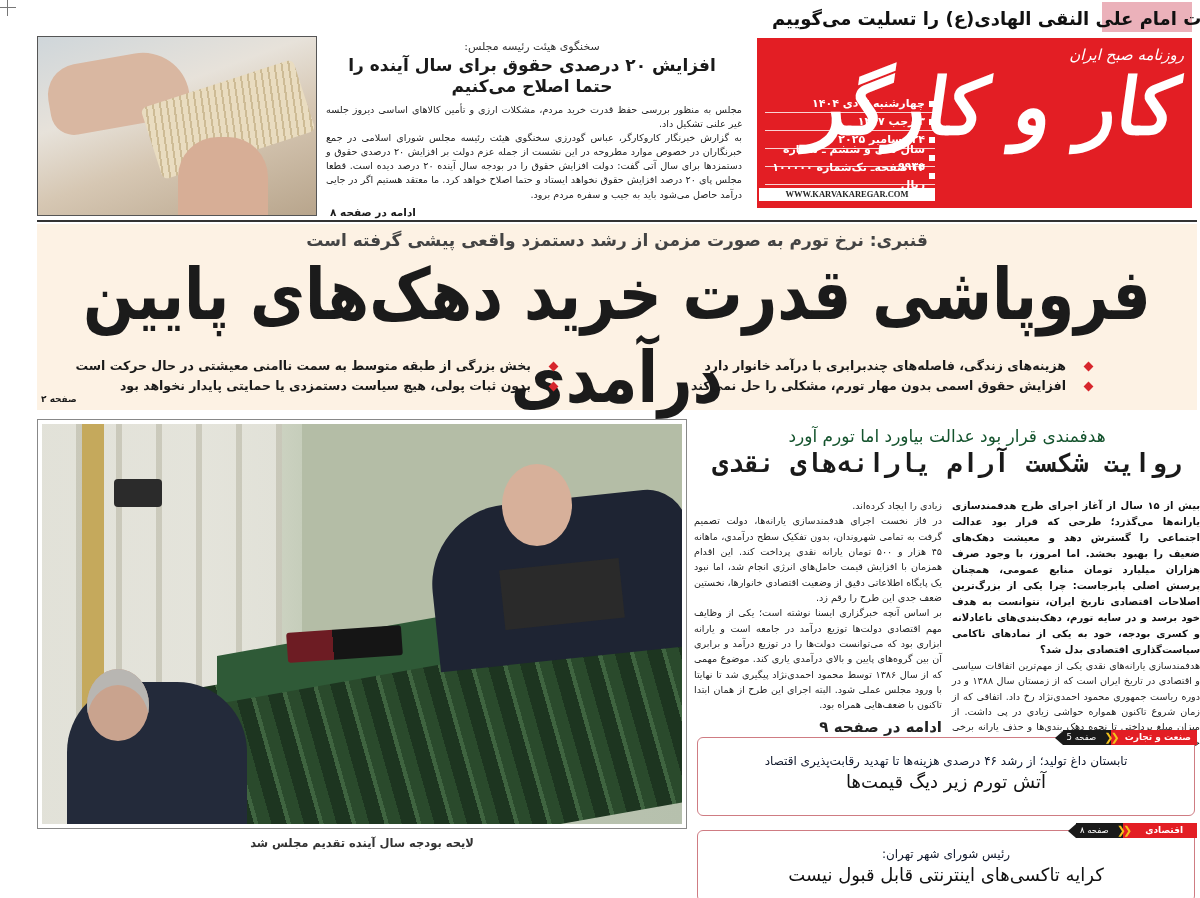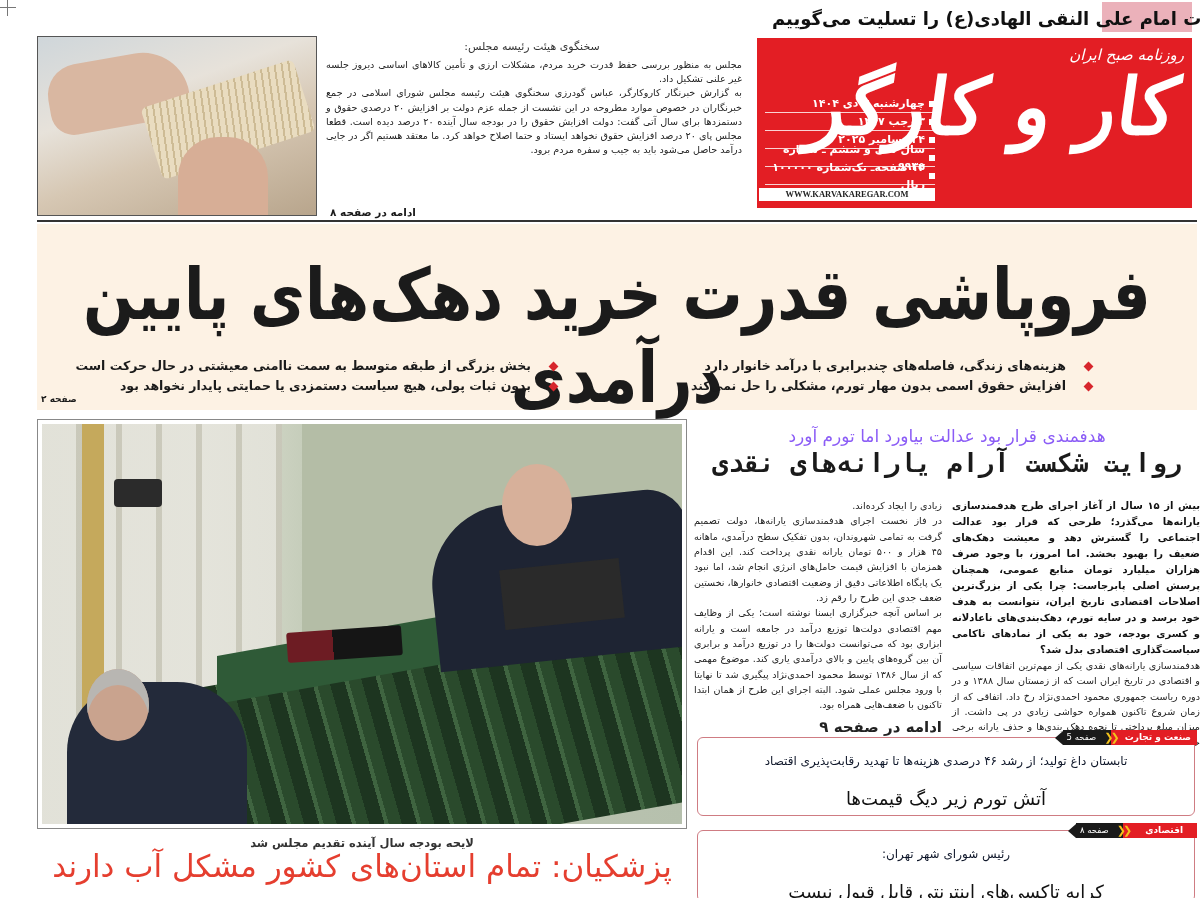--- a/index.html
+++ b/index.html
@@ -64,33 +64,33 @@
   .parl-photo .book { position:absolute; left: 245px; top: 205px; width: 115px; height: 30px; background: linear-gradient(90deg,#6d1c23 0 40%, #151515 40% 100%); border-radius: 3px; transform: rotate(-4deg); }
   .parl-photo .laptop { position:absolute; left: 460px; top: 140px; width: 120px; height: 60px; background:#2a2a2a; transform: rotate(-6deg); }
   .parl-photo .camera { position:absolute; left: 72px; top: 55px; width: 48px; height: 28px; background:#2b2b2b; border-radius: 4px; }
 
   .parl-caption { position: absolute; left: 37px; top: 836px; width: 650px; text-align:center; }
   .parl-caption .kicker { font-size: 11.5px; color: #333; font-weight: 600; }
   .parl-caption .title { font-size: 31px; color: #e53e2f; margin-top: -2px; letter-spacing: -0.5px; white-space: nowrap; }
 
   
   .sub-story { position: absolute; left: 694px; top: 420px; width: 506px; }
-  .sub-story .kicker { text-align:center; font-size: 17px; color:#8b5cf6; margin-top: 6px; }
+  .sub-story .kicker { text-align:center; font-size: 17px; color:#14532d; margin-top: 6px; }
   .sub-story .title { text-align:center; font-size: 26px; font-weight: 900; margin-top: 2px; font-family: Liberation Mono, monospace; }
   .sub-cols { position: absolute; top: 78px; left: 0; width: 506px; display:flex; flex-direction: row; gap: 10px; }
   .sub-col { width: 248px; font-size: 9.6px; line-height: 1.6; text-align: justify; text-align-last: right; color:#222; }
   .sub-col .lede { font-weight: bold; color:#111; font-size: 10px; }
   .sub-col .cont { font-weight: bold; font-size: 15px; margin-top: 2px; }
 
   
   .teaser { position: absolute; left: 697px; width: 498px; border: 1px solid #cf7c83; border-radius: 6px; background:#fff; text-align:center; }
   .teaser.t1 { top: 737px; height: 79px; }
   .teaser.t2 { top: 830px; height: 72px; }
   .teaser .kicker { font-size: 12px; color: #0f172a; margin-top: 16px; }
-  .teaser .title { font-size: 18px; color: #111; margin-top: 20px; }
+  .teaser .title { font-size: 18px; color: #111; margin-top: 3px; }
   .tag { position: absolute; top: -8px; right: -3px; height: 15px; display:flex; flex-direction: row; align-items:center; }
   .tag .cat { background: #e31e24; color: #fff; font-size: 9px; font-weight: bold; height: 15px; line-height: 15px; padding: 0 6px; }
   .tag .chev { color: #f3c21b; font-size: 11px; font-weight: 900; height: 15px; line-height: 15px; background: linear-gradient(90deg, #1a1a1a 50%, #e31e24 50%); padding: 0 2px; letter-spacing: -3px; }
   .tag .pg { background: #1a1a1a; color:#fff; font-size: 8.5px; height: 15px; line-height: 15px; padding: 0 6px 0 4px; }
   .tag .arrow { width: 0; height: 0; border-top: 7.5px solid transparent; border-bottom: 7.5px solid transparent; border-right: 8px solid #1a1a1a; }
 </style>
 </head>
 <body>
 
 <div class="crop-mark"></div>
@@ -128,30 +128,35 @@
   </div>
 </div>
 
 <div class="top-photo">
   <div class="hand1"></div>
   <div class="money"></div>
   <div class="hand2"></div>
 </div>
 <div class="top-story">
   <div class="kicker">سخنگوی هیئت رئیسه مجلس:</div>
+  <div class="title">
+    <div>افزایش ۲۰ درصدی حقوق برای سال آینده را</div>
+    <div>حتما اصلاح می‌کنیم</div>
+  </div>
   <div class="body">
     <p>مجلس به منظور بررسی حفظ قدرت خرید مردم، مشکلات ارزی و تأمین کالاهای اساسی دیروز جلسه غیر علنی تشکیل داد.</p>
     <p>به گزارش خبرنگار کاروکارگر، عباس گودرزی سخنگوی هیئت رئیسه مجلس شورای اسلامی در جمع خبرنگاران در خصوص موارد مطروحه در این نشست از جمله عزم دولت بر افزایش ۲۰ درصدی حقوق و دستمزدها برای سال آتی گفت: دولت افزایش حقوق را در بودجه سال آینده ۲۰ درصد دیده است. قطعا مجلس پای ۲۰ درصد افزایش حقوق نخواهد ایستاد و حتما اصلاح خواهد کرد. ما معتقد هستیم اگر در جایی درآمد حاصل می‌شود باید به جیب و سفره مردم برود.</p>
   </div>
 </div>
 <div class="top-story-cont" style="position:absolute; left:330px; top:206px; font-size:10.5px; font-weight:bold;">ادامه در صفحه ۸</div>
 
 <div class="rule-top"></div>
 
 <div class="lead">
+  <div class="sub">قنبری: نرخ تورم به صورت مزمن از رشد دستمزد واقعی پیشی گرفته است</div>
   <div class="head">فروپاشی قدرت خرید دهک‌های پایین درآمدی</div>
   <div class="bullets right">
     <div class="bullet">
         <span class="diamond"></span>
         <span>هزینه‌های زندگی، فاصله‌های چندبرابری با درآمد خانوار دارد</span>
       </div>
     <div class="bullet">
         <span class="diamond"></span>
         <span>افزایش حقوق اسمی بدون مهار تورم، مشکلی را حل نمی‌کند</span>
       </div>
@@ -180,21 +185,20 @@
     <div class="man-right"></div>
     <div class="head-right"></div>
     <div class="laptop"></div>
     <div class="man-left"></div>
     <div class="head-left"></div>
     <div class="book"></div>
   </div>
 </div>
 <div class="parl-caption">
   <div class="kicker">لایحه بودجه سال آینده تقدیم مجلس شد</div>
-  <div class="title">پزشکیان: تمام استان‌های کشور مشکل آب دارند</div>
 </div>
 
 <div class="sub-story">
   <div class="kicker">هدفمندی قرار بود عدالت بیاورد اما تورم آورد</div>
   <div class="title">روایت شکست آرام یارانه‌های نقدی</div>
   <div class="sub-cols">
     <div class="sub-col">
       <p class="lede">بیش از ۱۵ سال از آغاز اجرای طرح هدفمندسازی یارانه‌ها می‌گذرد؛ طرحی که قرار بود عدالت اجتماعی را گسترش دهد و معیشت دهک‌های ضعیف را بهبود بخشد. اما امروز، با وجود صرف هزاران میلیارد تومان منابع عمومی، همچنان پرسش اصلی پابرجاست: چرا یکی از بزرگ‌ترین اصلاحات اقتصادی تاریخ ایران، نتوانست به هدف خود برسد و در سایه تورم، دهک‌بندی‌های ناعادلانه و کسری بودجه، خود به یکی از نمادهای ناکامی سیاست‌گذاری اقتصادی بدل شد؟</p>
       <p>هدفمندسازی یارانه‌های نقدی یکی از مهم‌ترین اتفاقات سیاسی و اقتصادی در تاریخ ایران است که از زمستان سال ۱۳۸۸ و در دوره ریاست جمهوری محمود احمدی‌نژاد رخ داد. اتفاقی که از زمان شروع تاکنون همواره حواشی زیادی در پی داشت. از میزان مبلغ پرداختی تا نحوه دهک بندی‌ها و حذف یارانه برخی خانوارها همگی مواردی هستند که چالش‌های</p>
     </div>

